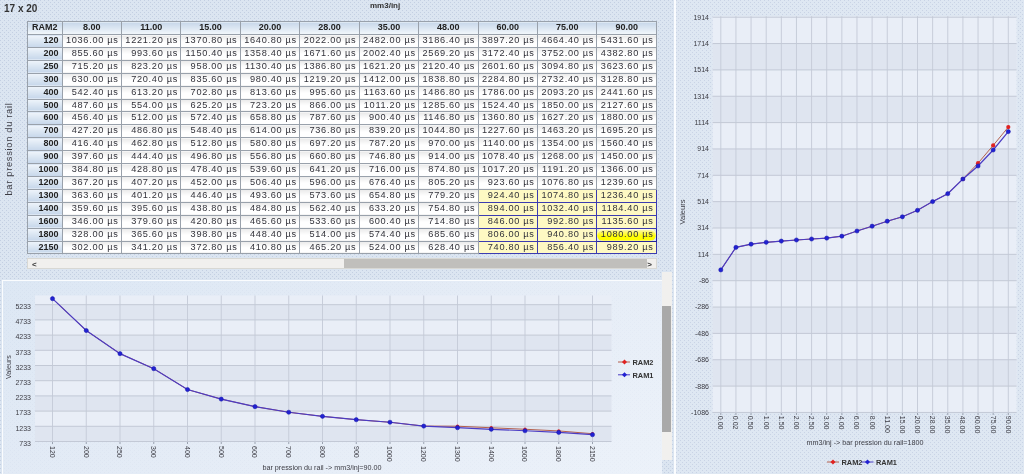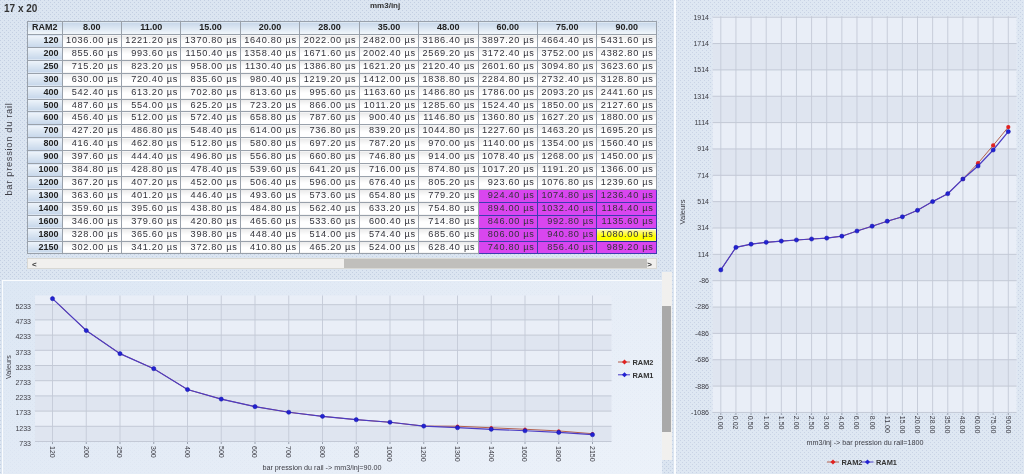--- a/index.html
+++ b/index.html
@@ -10,22 +10,22 @@
 #lbl-rail{position:absolute;left:-38px;top:143.5px;width:94px;text-align:center;font-size:9.3px;letter-spacing:0.7px;color:#3c3c44;transform:rotate(-90deg);}
 #grid{position:absolute;left:27px;top:21px;border-collapse:collapse;table-layout:fixed;font-family:"Liberation Sans",sans-serif;}
 #grid col.c0{width:34.5px;}
 #grid col.cd{width:59.45px;}
 #grid th,#grid td{padding:0 3px 0 0;font-size:9.2px;line-height:11.9px;height:11.9px;white-space:nowrap;overflow:hidden;border:1px solid #99a1ab;}
 #grid tr.hd th{background:linear-gradient(#c7d7ea,#f3f8fc);text-align:center;padding:0;color:#222;font-size:9px;height:12px;}
 #grid tbody th, #grid td{text-align:right;}
 #grid th{font-weight:bold;}
 #grid tbody th{background:linear-gradient(#eff5fb,#c6d7ea);color:#222;font-size:9px;}
 #grid td{background:linear-gradient(#e9e9e9,#ffffff 55%);color:#32323a;letter-spacing:0.7px;padding-right:2.4px;}
-#grid td.y{background:#d946ef;border-color:#3c3cb0;}
-#grid td.sel{background:linear-gradient(#faf3c8,#ffff00 65%);border-color:#24249a;box-shadow:inset 0 1px 1px rgba(255,255,255,0.85);}
+#grid td.y{background:#fef9c3;border-color:#3c3cb0;}
+#grid td.sel{background:linear-gradient(#faf3c8,#ffff00 65%);border-color:#24249a;box-shadow:inset 0 1px 1px rgba(255,255,255,0.85);border-radius:6px;}
 #hscroll{position:absolute;left:27px;top:258px;width:630px;height:11px;background:#f1f0ee;border:1px solid #d8d8d4;box-sizing:border-box;}
 #hscroll .thumb{position:absolute;left:316px;top:0px;width:303px;height:9px;background:#c0bfbc;}
 #hscroll .la,#hscroll .ra{position:absolute;top:0.5px;font-size:8px;color:#3a3a3a;line-height:9px;font-weight:bold;}
 #hscroll .la{left:4px;}
 #hscroll .ra{right:4px;}
 #leftpanel{position:absolute;left:2px;top:280px;width:660px;height:194px;
   background:linear-gradient(150deg,rgba(221,232,245,0.75) 0%,rgba(230,237,247,0.8) 45%,rgba(239,244,251,0.85) 100%);
   border-top:1px solid #fafcfe;border-left:1px solid #fafcfe;box-sizing:border-box;}
 #vscroll{position:absolute;left:662px;top:272px;width:10px;height:188px;background:#f1f0ee;}
 #vscroll .thumb{position:absolute;left:0px;top:34px;width:9px;height:126px;background:#a9a9a9;}

